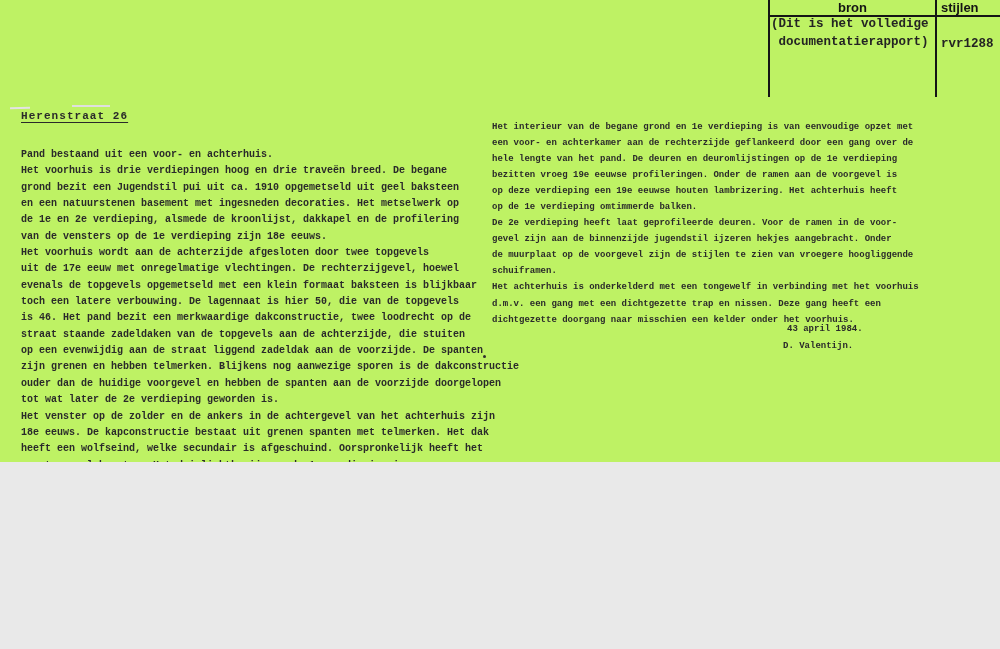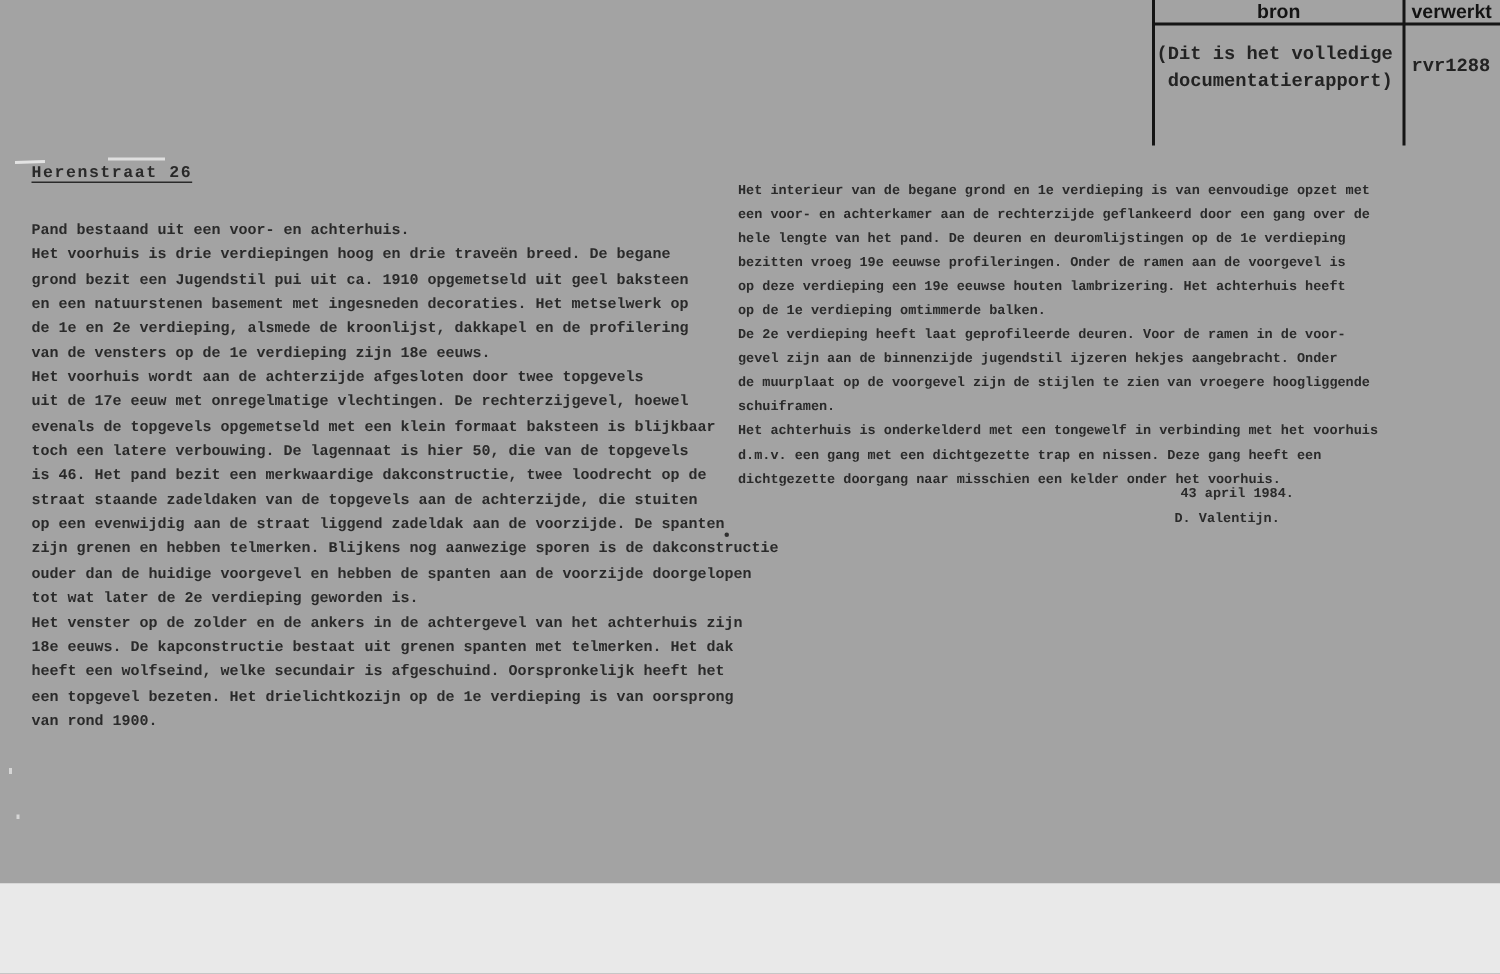--- a/index.html
+++ b/index.html
@@ -1,20 +1,20 @@
 <!DOCTYPE html>
 <html><head>
 <meta charset="utf-8">
 <style>
   html, body { margin: 0; padding: 0; background: #e9e9e9; }
   .page {
     position: relative;
     width: 1000px;
-    height: 589px;
-    background: #a3a3a3;
+    height: 462px;
+    background: #bef264;
     overflow: hidden;
   }
   .abs { position: absolute; }
   .mono {
     font-family: "Liberation Mono", "DejaVu Sans Mono", monospace;
     font-weight: bold;
     color: #2a2a2a;
   }
   .doc-title {
     left: 21px; top: 110px;
@@ -45,21 +45,21 @@
   .t-header-sep   { left: 768px; top: 15px; width: 232px; height: 2px; }
   .th {
     font-family: "Liberation Sans", "DejaVu Sans", sans-serif;
     font-weight: bold;
     font-size: 13px;
     color: #141414;
   }
   .th-bron { left: 770px; top: 0px; width: 165px; text-align: center; }
   .th-verwerkt { left: 941px; top: 0px; }
   .bron-value {
-    left: 771px; top: 28px;
+    left: 771px; top: 16px;
     font-size: 12.5px;
     line-height: 17.5px;
     white-space: pre;
     color: #232323;
   }
   .verwerkt-value { left: 941px; top: 37px; font-size: 12.5px; color: #232323; text-align: center; }
 
   
   .ink-dot { left: 483px; top: 355px; width: 3px; height: 3px; background: #2f2f2f; border-radius: 50%; }
   .smudge-a { left: 10px; top: 107px; width: 20px; height: 2px; background: #e3e3e3; transform: rotate(-2deg); }
@@ -70,21 +70,21 @@
 </head>
 <body>
 
 <div class="page">
 
   <div class="stamp-table">
     <div class="abs tline t-border-left"></div>
     <div class="abs tline t-divider"></div>
     <div class="abs tline t-header-sep"></div>
     <div class="abs th th-bron">bron</div>
-    <div class="abs th th-verwerkt">verwerkt</div>
+    <div class="abs th th-verwerkt">stijlen</div>
     <div class="abs mono bron-value">(Dit is het volledige
  documentatierapport)</div>
     <div class="abs mono verwerkt-value">rvr1288</div>
   </div>
 
   <div class="abs mono doc-title">Herenstraat 26</div>
 
   <div class="abs mono col-left">Pand bestaand uit een voor- en achterhuis.
 Het voorhuis is drie verdiepingen hoog en drie traveën breed. De begane
 grond bezit een Jugendstil pui uit ca. 1910 opgemetseld uit geel baksteen

